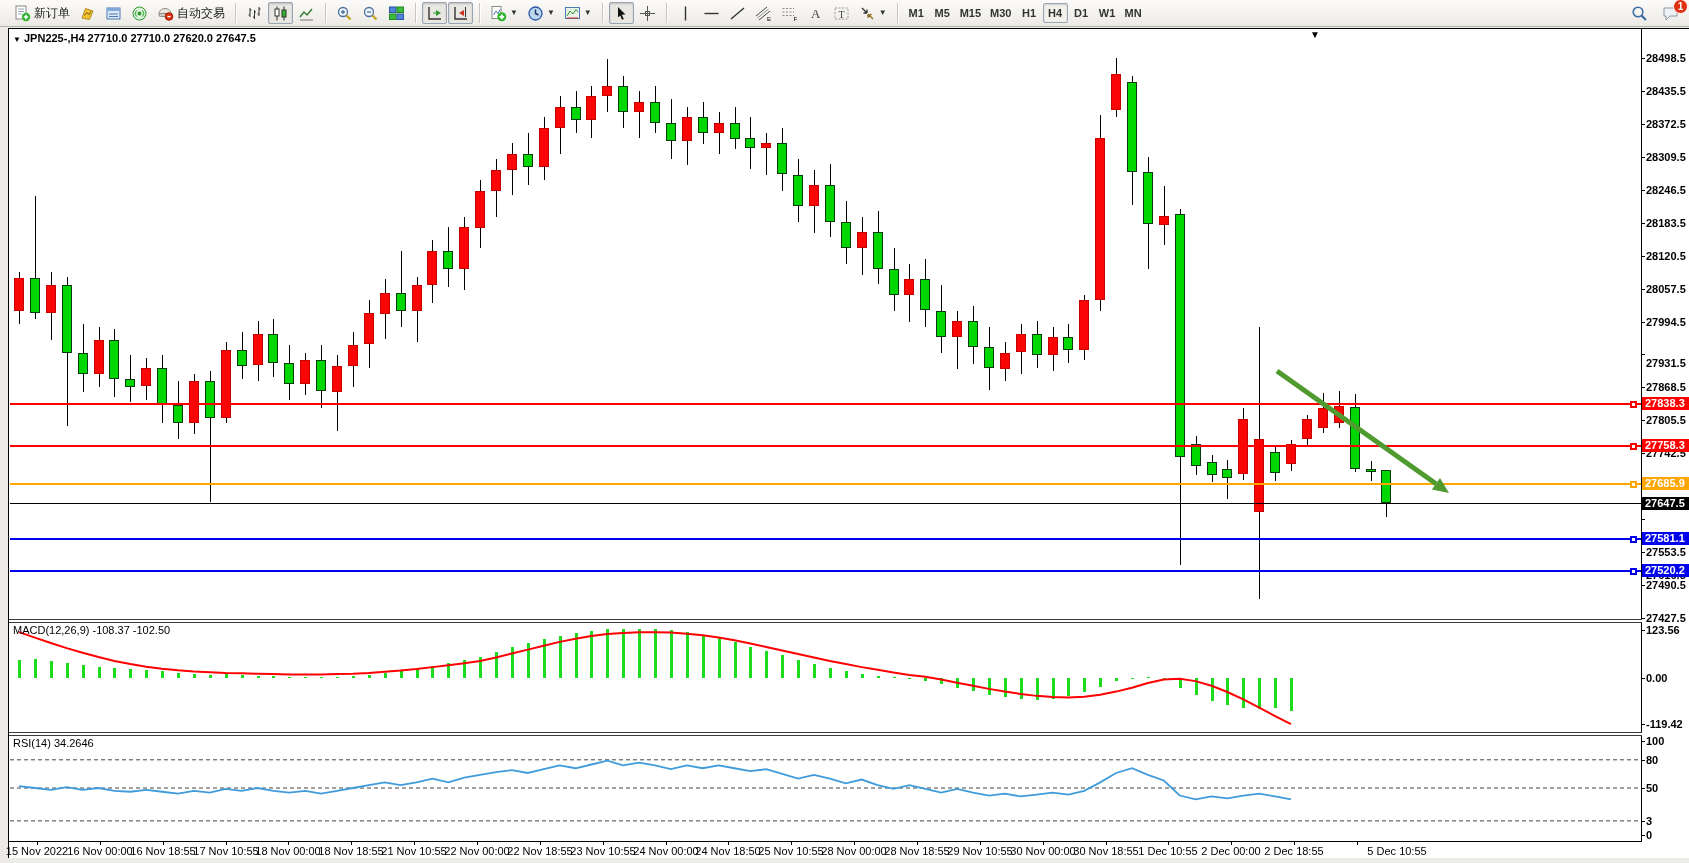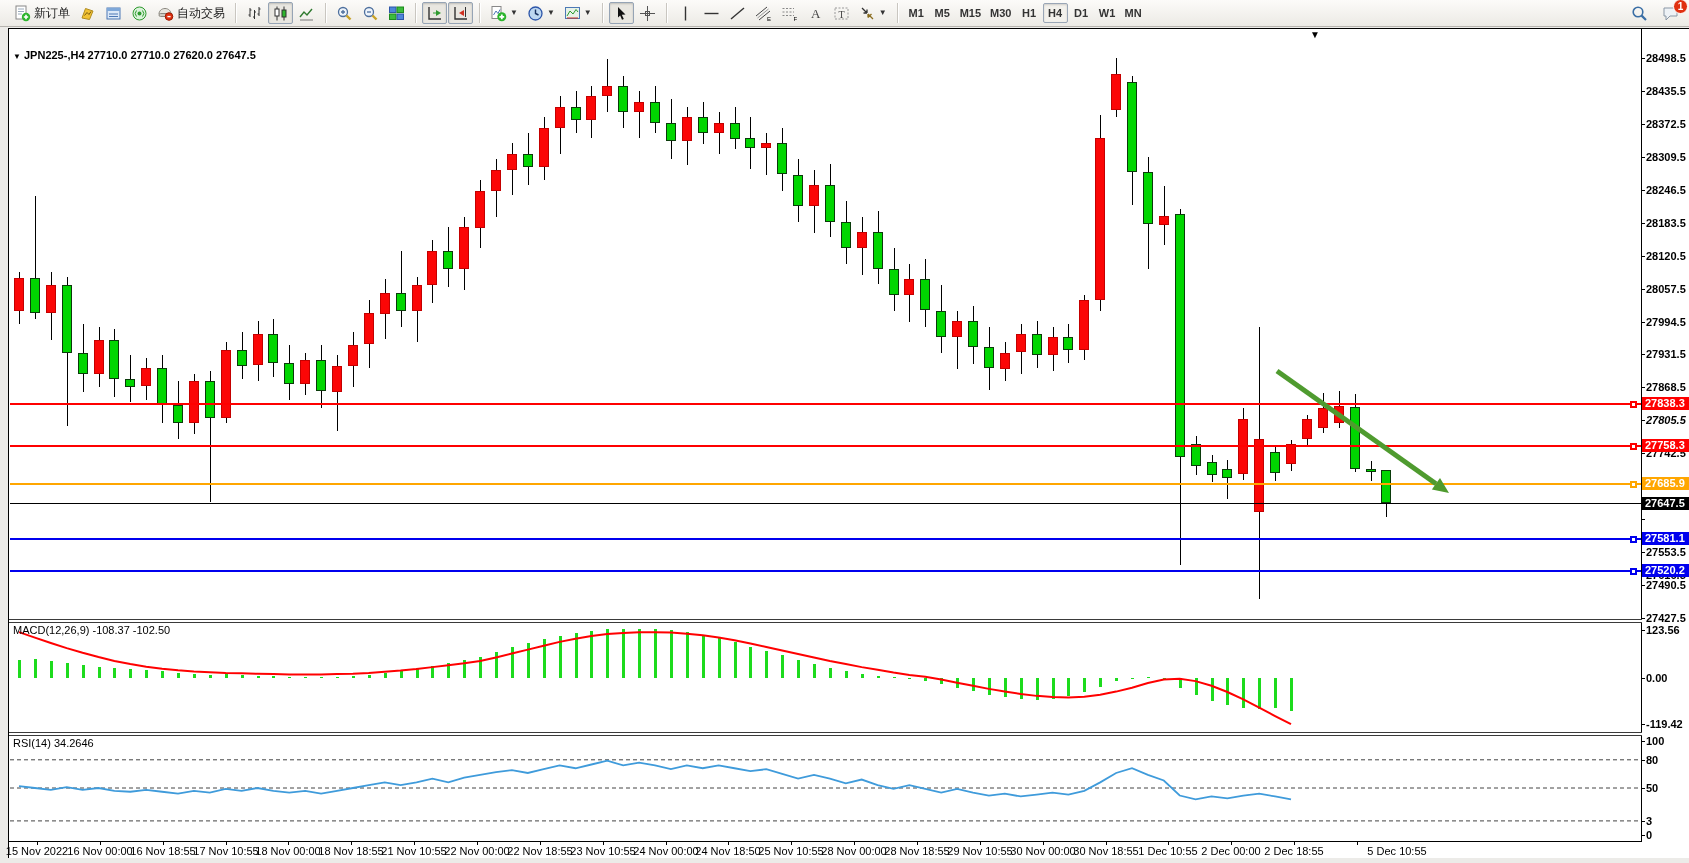--- a/index.html
+++ b/index.html
@@ -19,21 +19,21 @@
   .caret{font-size:8px;color:#333;line-height:8px;}
   .tf-btn{font-size:11px;color:#333;height:20px;min-width:25px;display:flex;align-items:center;
     justify-content:center;border:1px solid transparent;border-radius:2px;padding:0 3px;font-weight:bold;box-sizing:border-box;}
   .tf-btn.sel{background:#f3f1ec;border-color:#9aa6b6;box-shadow:inset 0 1px 2px rgba(0,0,0,.15);}
   #tb-right{position:absolute;right:6px;top:2px;display:flex;align-items:center;gap:6px;}
   .badge{position:absolute;top:-4px;right:-6px;background:#e03010;color:#fff;font-size:10px;font-weight:bold;
     border-radius:8px;min-width:13px;height:13px;display:flex;align-items:center;justify-content:center;border:1px solid #fff;}
   
   #chart-window{position:absolute;top:28px;left:8px;width:1681px;height:829px;background:#fff;
     border-top:1px solid #000;border-left:1px solid #000;box-sizing:content-box;}
-  #chart-title{position:absolute;left:4px;top:3px;font-size:11px;font-weight:bold;color:#000;z-index:20;margin-top:17px;}
+  #chart-title{position:absolute;left:4px;top:3px;font-size:11px;font-weight:bold;color:#000;z-index:20;}
   .axis-line{position:absolute;background:#000;}
   .axlabel{position:absolute;left:1637px;font-size:11px;font-weight:bold;color:#000;line-height:12px;white-space:nowrap;}
   .tickdash{position:absolute;left:1632px;width:4px;height:1px;background:#000;}
   .pricebox{position:absolute;left:1633px;width:48px;height:13px;color:#fff;font-weight:bold;font-size:11px;
     line-height:13px;padding-left:3px;box-sizing:border-box;z-index:12;white-space:nowrap;}
   .hline{position:absolute;left:1px;z-index:5;}
   .hhandle{position:absolute;width:7px;height:7px;background:#fff;box-sizing:border-box;z-index:6;}
   .wick{position:absolute;width:1px;background:#000;}
   .body-up{position:absolute;background:#fb0606;border:1px solid #c40000;box-sizing:border-box;}
   .body-dn{position:absolute;background:#00d600;border:1px solid #0a3b0a;box-sizing:border-box;}
@@ -366,25 +366,25 @@
       <div class="axlabel" style="top: 155px;">28246.5</div>
       <div class="tickdash" style="top: 194px;"></div>
       <div class="axlabel" style="top: 188px;">28183.5</div>
       <div class="tickdash" style="top: 227px;"></div>
       <div class="axlabel" style="top: 221px;">28120.5</div>
       <div class="tickdash" style="top: 260px;"></div>
       <div class="axlabel" style="top: 254px;">28057.5</div>
       <div class="tickdash" style="top: 293px;"></div>
       <div class="axlabel" style="top: 287px;">27994.5</div>
       <div class="tickdash" style="top: 325px;"></div>
-      <div class="axlabel" style="top: 319px;">27931.5</div>
+      <div class="axlabel" style="top: 328px;">27931.5</div>
       <div class="tickdash" style="top: 358px;"></div>
       <div class="axlabel" style="top: 352px;">27868.5</div>
       <div class="tickdash" style="top: 391px;"></div>
-      <div class="axlabel" style="top: 385px; font-style: italic;">27805.5</div>
+      <div class="axlabel" style="top: 385px;">27805.5</div>
       <div class="tickdash" style="top: 424px;"></div>
       <div class="axlabel" style="top: 418px;">27742.5</div>
       <div class="tickdash" style="top: 457px;"></div>
       <div class="axlabel" style="top: 451px;">27679.5</div>
       <div class="tickdash" style="top: 490px;"></div>
       <div class="axlabel" style="top: 508px; margin-top: 32px;">27616.5</div>
       <div class="tickdash" style="top: 523px;"></div>
       <div class="axlabel" style="top: 517px;">27553.5</div>
       <div class="tickdash" style="top: 556px;"></div>
       <div class="axlabel" style="top: 550px;">27490.5</div>

